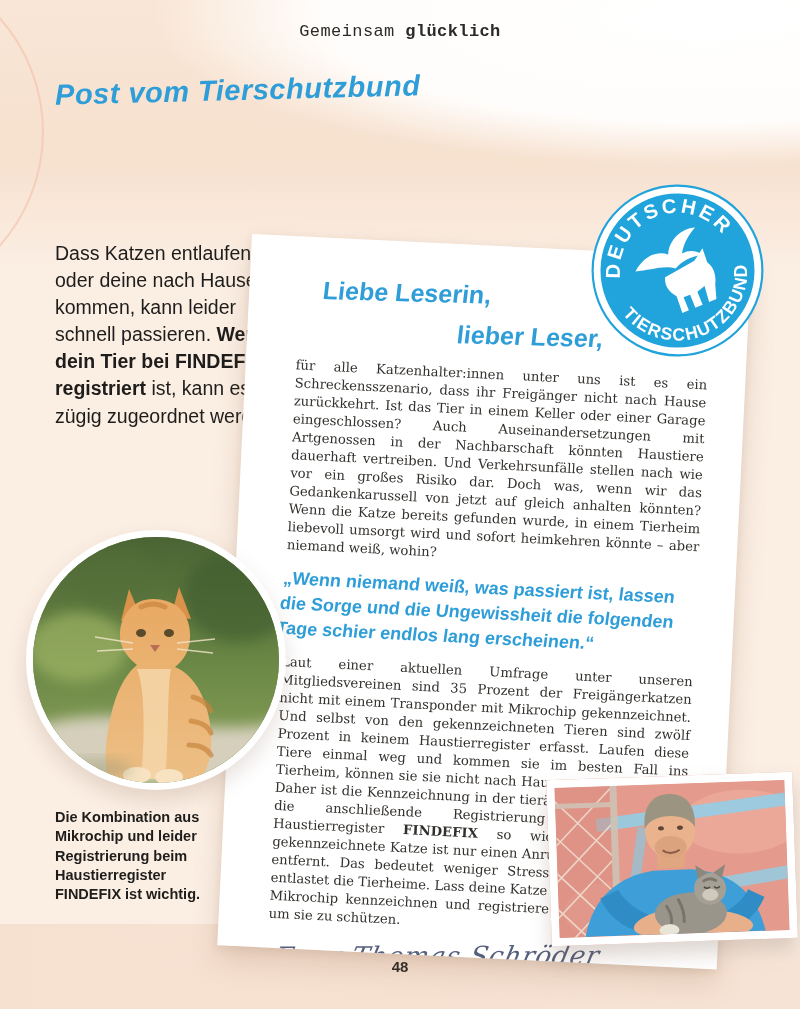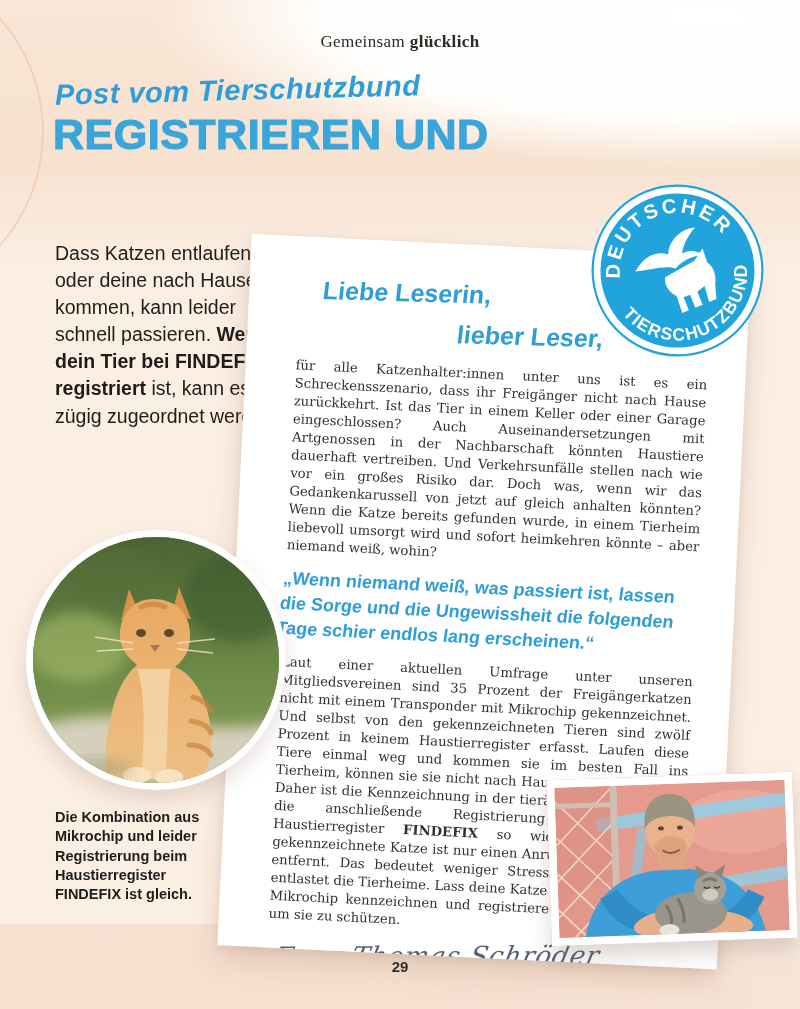--- a/index.html
+++ b/index.html
@@ -21,21 +21,21 @@
       linear-gradient(to bottom, rgba(246,224,208,0) 0%, rgba(246,224,208,.85) 55%),
       linear-gradient(to right, #f6e0d0 0%, #f7e3d4 55%, #fcf2e9 78%, #fdf5ee 100%);
   }
   .arc-decor{
     position:absolute;left:-300px;top:-40px;width:340px;height:340px;border-radius:50%;
     border:2px solid rgba(243,199,178,.75);z-index:0;
   }
   
   .masthead{
     position:absolute;top:22px;left:0;width:800px;text-align:center;z-index:1;
-    font-family:Liberation Serif, serif;font-size:17px;color:#2c2a27;letter-spacing:.4px;margin-top:10px;
+    font-family:Liberation Mono, monospace;font-size:17px;color:#2c2a27;letter-spacing:.4px;
   }
   .masthead b{font-weight:700;}
   
   .kicker{
     position:absolute;left:55px;top:74px;z-index:1;
     font-style:italic;font-weight:700;font-size:29px;color:#2f9ed8;
     transform:rotate(-1.5deg);letter-spacing:.5px;
   }
   .title{
     position:absolute;left:53px;top:112px;z-index:1;
@@ -104,21 +104,20 @@
 <body>
 
 <div class="wash-top"></div>
 <div class="wash-bottom"></div>
 <div class="arc-decor"></div>
 
 <div class="masthead"><span>Gemeinsam</span>&nbsp;<b>glücklich</b></div>
 
 <div class="kicker">Post vom Tierschutzbund</div>
 <div class="title">
-  <div>REGISTRIEREN UND</div>
 </div>
 
 <div class="intro"><span>Dass Katzen entlaufen oder deine nach Hause kommen, kann leider schnell passieren. </span><b>Wenn dein Tier bei FINDEFIX registriert</b><span> ist, kann es dir zügig zugeordnet werden</span></div>
 
 <div class="paper">
   <div class="greet greet1">Liebe Leserin,</div>
   <div class="greet greet2">lieber Leser,</div>
   <div class="letter-body p1">für alle Katzenhalter:innen unter uns ist es ein Schreckensszenario, dass ihr Freigänger nicht nach Hause zurückkehrt. Ist das Tier in einem Keller oder einer Garage eingeschlossen? Auch Auseinandersetzungen mit Artgenossen in der Nachbarschaft könnten Haustiere dauerhaft vertreiben. Und Verkehrsunfälle stellen nach wie vor ein großes Risiko dar. Doch was, wenn wir das Gedankenkarussell von jetzt auf gleich anhalten könnten? Wenn die Katze bereits gefunden wurde, in einem Tierheim liebevoll umsorgt wird und sofort heimkehren könnte – aber niemand weiß, wohin?</div>
   <div class="quote">„Wenn niemand weiß, was passiert ist, lassen die Sorge und die Ungewissheit die folgenden Tage schier endlos lang erscheinen.“</div>
   <div class="letter-body p2"><span>Laut einer aktuellen Umfrage unter unseren Mitgliedsvereinen sind 35 Prozent der Freigängerkatzen nicht mit einem Transponder mit Mikrochip gekennzeichnet. Und selbst von den gekennzeichneten Tieren sind zwölf Prozent in keinem Haustierregister erfasst. Laufen diese Tiere einmal weg und kommen sie im besten Fall ins Tierheim, können sie sie nicht nach Hause zurückvermitteln. Daher ist die Kennzeichnung in der tierärztlichen Praxis und die anschließende Registrierung bei unserem Haustierregister </span><b>FINDEFIX</b><span> so wichtig. Denn eine gekennzeichnete Katze ist nur einen Anruf von der Rückkehr entfernt. Das bedeutet weniger Stress für das Tier und entlastet die Tierheime. Lass deine Katze mit einem</span><span class="p2-tail">Mikrochip kennzeichnen und registriere sie, um sie zu schützen.</span></div>
@@ -190,21 +189,21 @@
         <path d="M144,106 L182,102"></path>
           <path d="M144,112 L180,116"></path>
       </g>
       <ellipse cx="104" cy="238" rx="14" ry="8" fill="#f7e3c2"></ellipse>
       <ellipse cx="136" cy="240" rx="14" ry="8" fill="#f7e3c2"></ellipse>
     </g>
     <ellipse cx="60" cy="232" rx="40" ry="10" fill="#9b9a76" opacity=".5" filter="url(#soft)"></ellipse>
   </svg>
 </div>
 
-<div class="caption"><span>Die Kombination aus Mikrochip und leider Registrierung beim Haustierregister </span><b>FINDEFIX</b><span> ist gleich.</span></div>
+<div class="caption"><span>Die Kombination aus Mikrochip und leider Registrierung beim Haustierregister </span><b>FINDEFIX</b><span> ist wichtig.</span></div>
 
 <div class="photo">
   <svg width="230" height="150" viewBox="0 0 230 150">
     <rect width="230" height="150" fill="#e49a8c"></rect>
     <ellipse cx="185" cy="40" rx="60" ry="32" fill="#f1b4a3" opacity=".5"></ellipse>
     <ellipse cx="60" cy="125" rx="55" ry="30" fill="#f1b4a3" opacity=".4"></ellipse>
     <rect x="40" y="22" width="200" height="13" fill="#8fd0ea" opacity=".85" transform="rotate(-6 140 28)"></rect>
     <rect x="128" y="92" width="110" height="13" fill="#8fd0ea" opacity=".8" transform="rotate(-8 183 98)"></rect>
     <rect x="76" y="42" width="10" height="66" fill="#86c9e4" opacity=".65" transform="rotate(10 81 75)"></rect>
     <g opacity=".9">
@@ -246,13 +245,13 @@
           <path d="M120,116 q6,12 5,22"></path>
           <path d="M146,98 q6,-4 12,0"></path>
       </g>
       <ellipse cx="152" cy="112" rx="8" ry="6" fill="#cfcabc"></ellipse>
       <path d="M146,104 q3,3 6,0 M156,104 q3,3 6,0" stroke="#4f4b42" stroke-width="1.5" fill="none"></path>
       <ellipse cx="110" cy="146" rx="10" ry="6" fill="#e8e4d8"></ellipse>
     </g>
   </svg>
 </div>
 
-<div class="folio">29</div>
+<div class="folio">48</div>
 
 </body></html>

